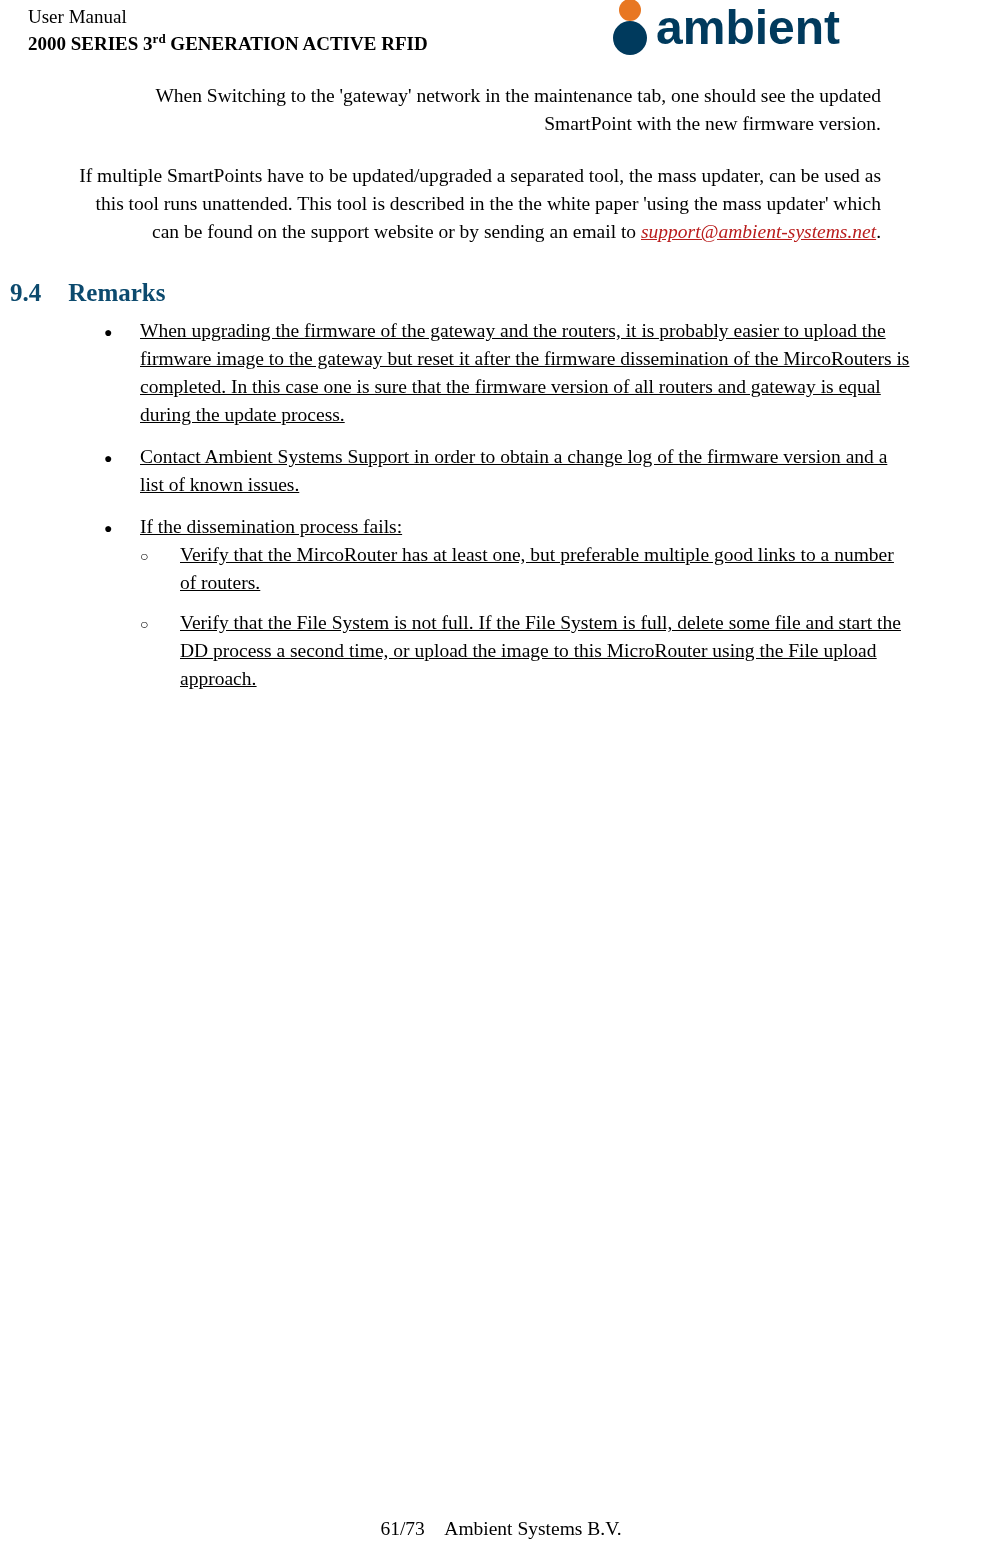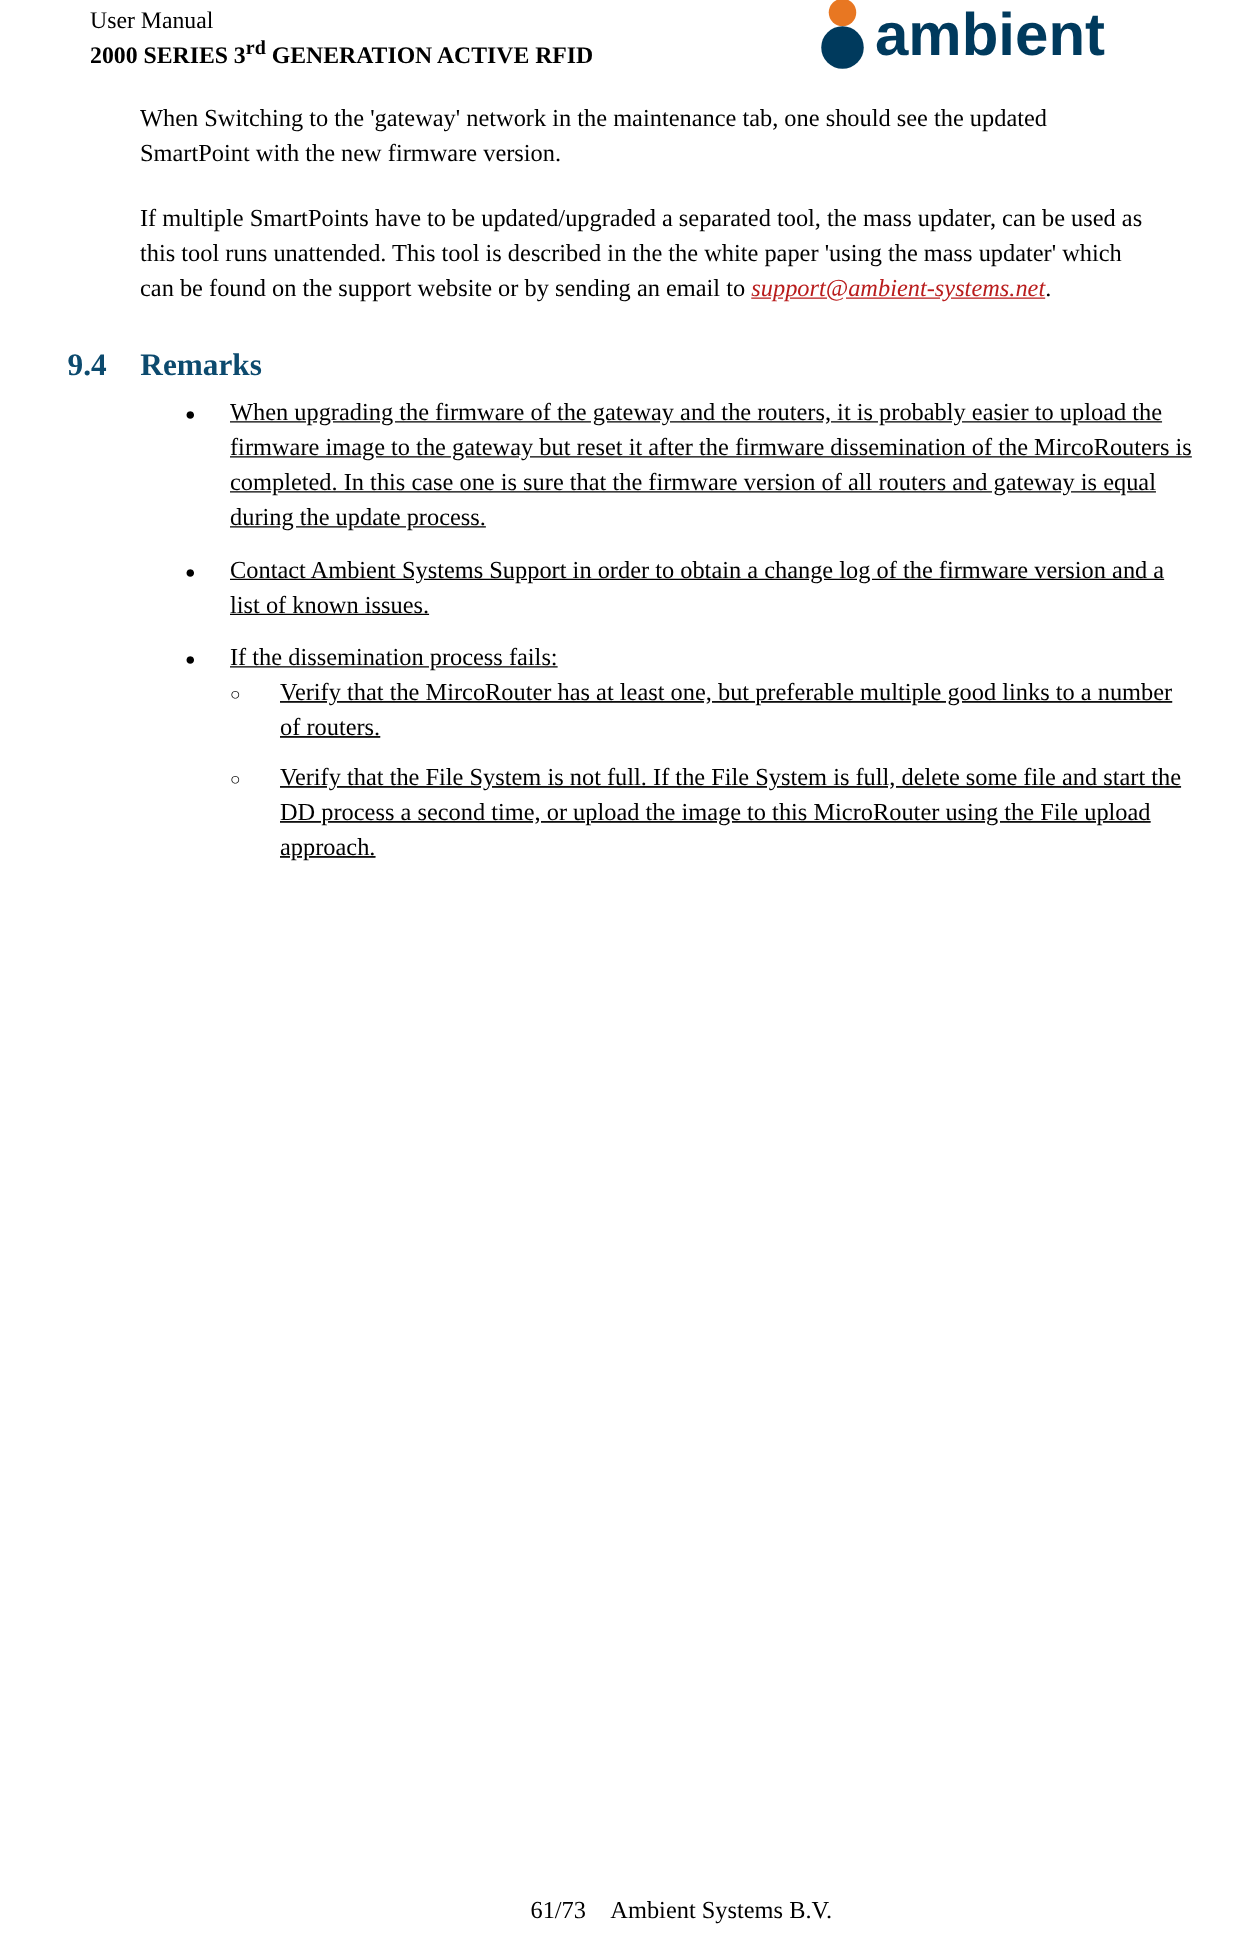--- a/index.html
+++ b/index.html
@@ -12,21 +12,20 @@
     color: #000;
     background: #fff;
     position: relative;
   }
   .page {
     width: 936px;
     height: 1552px;
     box-sizing: border-box;
     padding: 0;
     position: relative;
-    margin-left: 44px;
   }
   .header {
     position: absolute;
     top: 6px;
     left: 28px;
     right: 28px;
     height: 60px;
   }
   .header-left {
     position: absolute;
@@ -36,36 +35,37 @@
   .header-line1 {
     font-size: 19px;
     line-height: 22px;
   }
   .header-line2 {
     font-size: 19px;
     font-weight: bold;
     line-height: 22px;
   }
   .header-line2 sup {
-    font-size: 16px;
+    font-size: 13px;
     vertical-align: super;
   }
   .logo {
     position: absolute;
     right: 0;
     top: -14px;
   }
   .logo svg { display: block; }
   .body-text {
     position: absolute;
     left: 68px;
     right: 55px;
     top: 82px;
     font-size: 19.5px;
     line-height: 28px;
+    text-align: right;
   }
   .para { margin: 0 0 24px 0; }
   .link {
     color: #b91c1c;
     text-decoration: underline;
     font-style: italic;
   }
   .section-heading {
     position: absolute;
     left: 10px;

